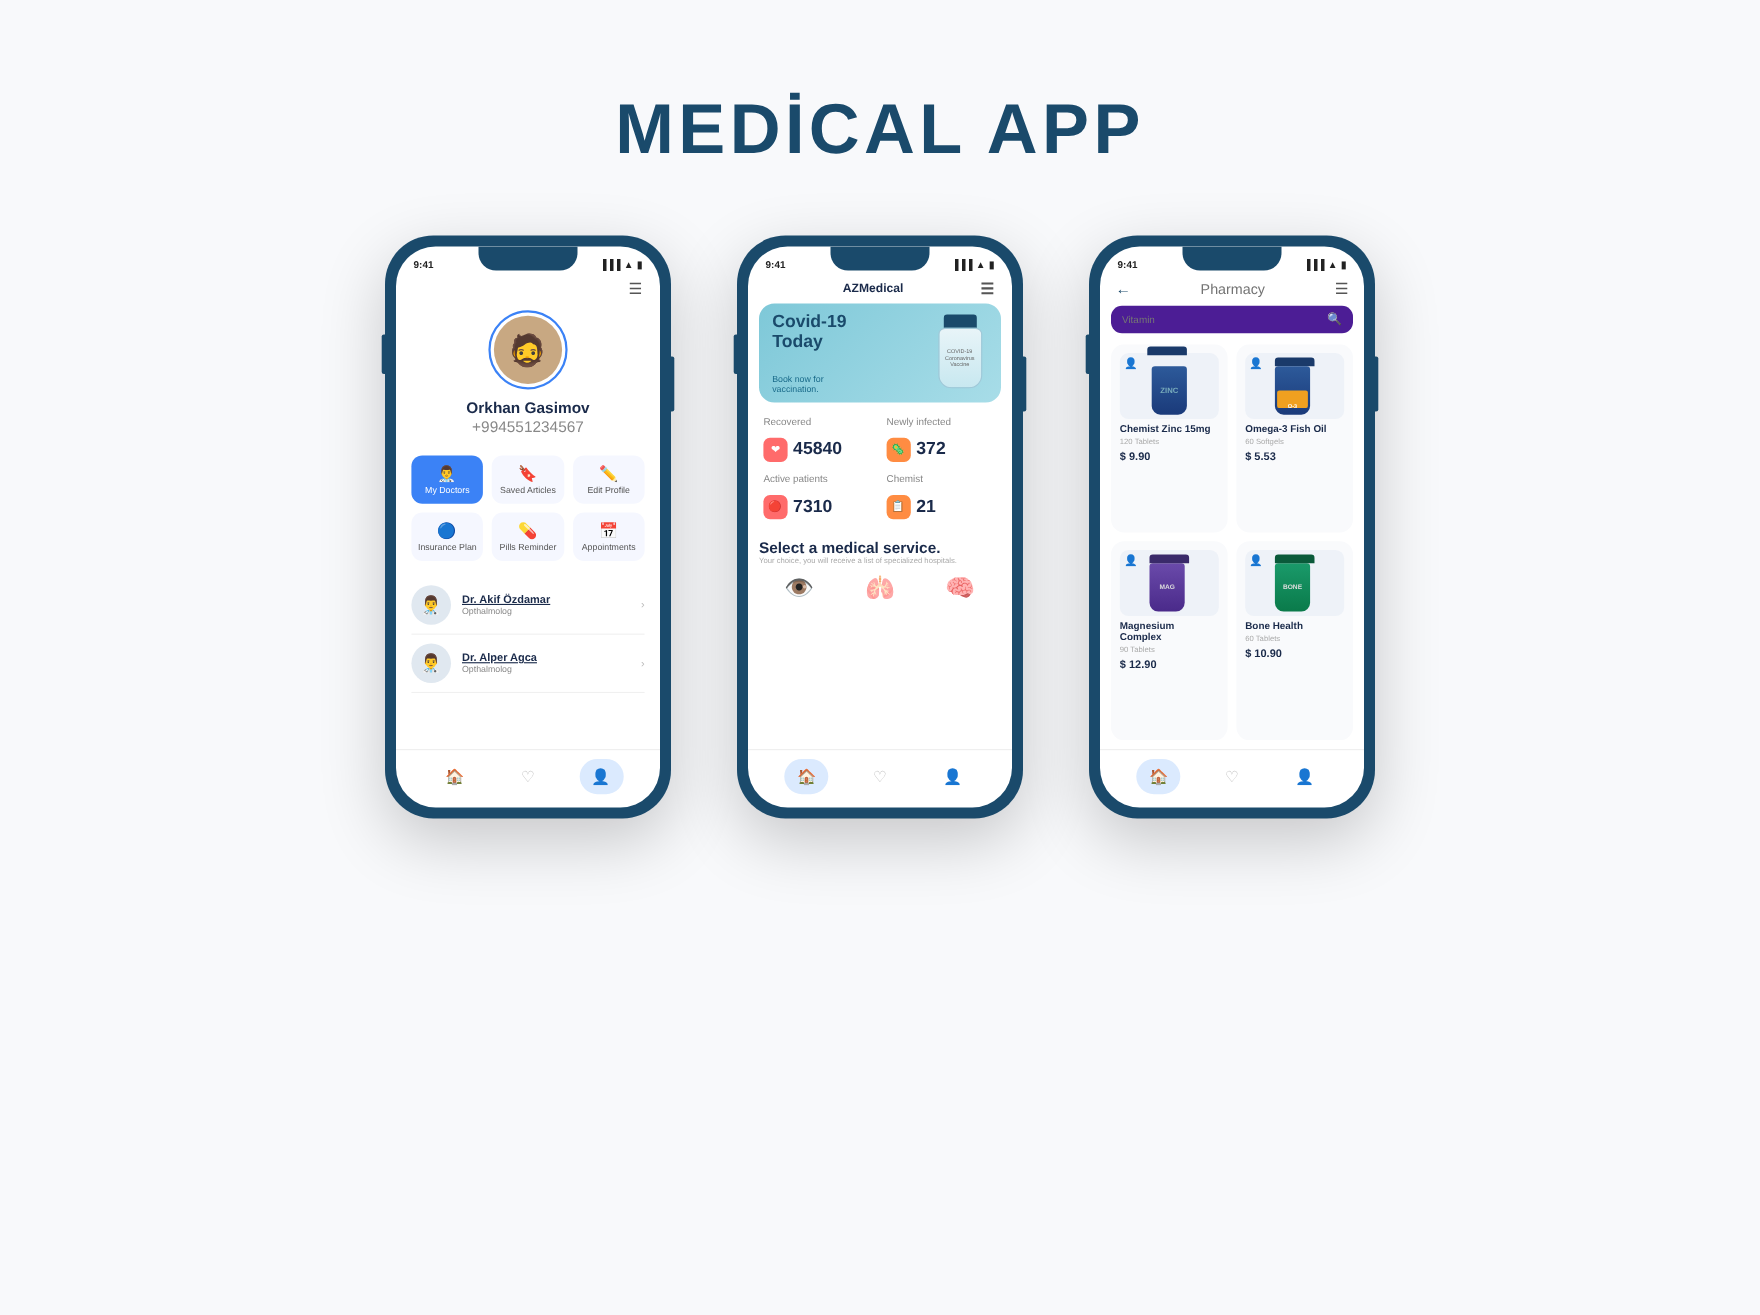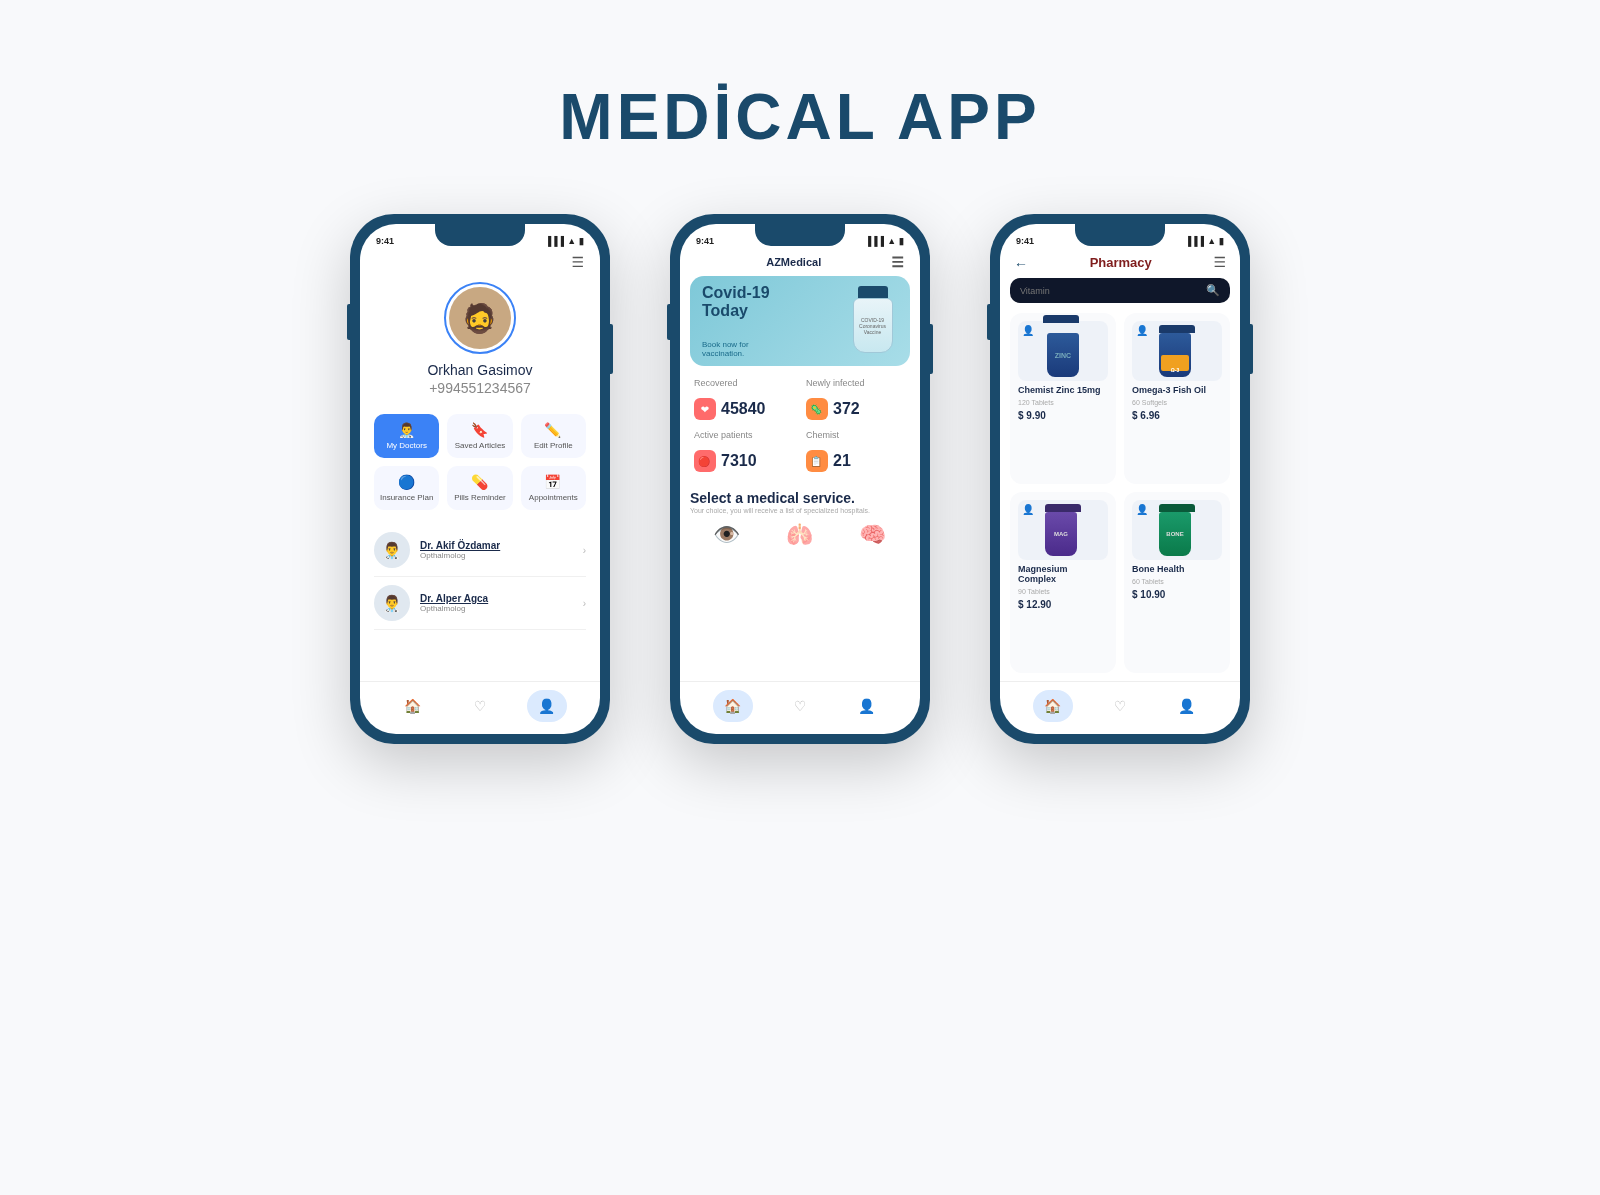--- a/index.html
+++ b/index.html
@@ -125,21 +125,21 @@
       border-radius: 50%;
       background: #c8a882;
       display: flex;
       align-items: center;
       justify-content: center;
       font-size: 28px;
       overflow: hidden;
     }
     .user-name {
       font-size: 14px;
-      font-weight: 400;
+      font-weight: 700;
       color: #1a2a4a;
     }
     .user-phone {
       font-size: 14px;
       color: #888;
       margin-top: 2px;
     }
     .p1-nav-grid {
       display: grid;
       grid-template-columns: repeat(3, 1fr);
@@ -339,25 +339,25 @@
       margin-top: auto;
     }
 
     
     .p3-header {
       display: flex;
       justify-content: space-between;
       align-items: center;
       padding: 4px 14px 8px;
     }
-    .p3-title { font-size: 13px; font-weight: 700; color: #7f1d1d; }
+    .p3-title { font-size: 13px; font-weight: 400; color: #737373; }
     .search-bar {
       display: flex;
       align-items: center;
-      background: #0f172a;
+      background: #4c1d95;
       border-radius: 10px;
       padding: 6px 10px;
       margin: 0 10px 10px;
       gap: 6px;
     }
     .search-bar input {
       border: none;
       background: transparent;
       font-size: 9px;
       color: #999;
@@ -624,21 +624,21 @@
             <div style="position:relative;">
               <div style="position:relative;width:36px;height:8px;background:#1a3a6a;border-radius:3px 3px 0 0;margin:0 auto;"></div>
               <div style="background:linear-gradient(180deg,#2d5a9a,#1a3a7a);width:32px;height:44px;border-radius:3px 3px 8px 8px;display:flex;flex-direction:column;align-items:center;justify-content:flex-end;padding-bottom:4px;position:relative;overflow:hidden;">
                 <div style="position:absolute;bottom:6px;left:2px;right:2px;height:16px;background:#f0a020;border-radius:2px;"></div>
                 <span style="font-size:5px;color:#fff;font-weight:700;position:relative;z-index:1;">Ω-3</span>
               </div>
             </div>
           </div>
           <div class="product-name">Omega-3 Fish Oil</div>
           <div class="product-qty">60 Softgels</div>
-          <div class="product-price">$ 6.96</div>
+          <div class="product-price">$ 5.53</div>
         </div>
 
         <div class="product-card">
           <div class="product-img">
             <span class="person-icon">👤</span>
             <div style="position:relative;">
               <div style="position:relative;width:36px;height:8px;background:#3a2a6a;border-radius:3px 3px 0 0;margin:0 auto;"></div>
               <div style="background:linear-gradient(180deg,#6a4aaa,#4a2a8a);width:32px;height:44px;border-radius:3px 3px 8px 8px;display:flex;align-items:center;justify-content:center;font-size:6px;color:#ddd;font-weight:700;text-align:center;">MAG</div>
             </div>
           </div>

